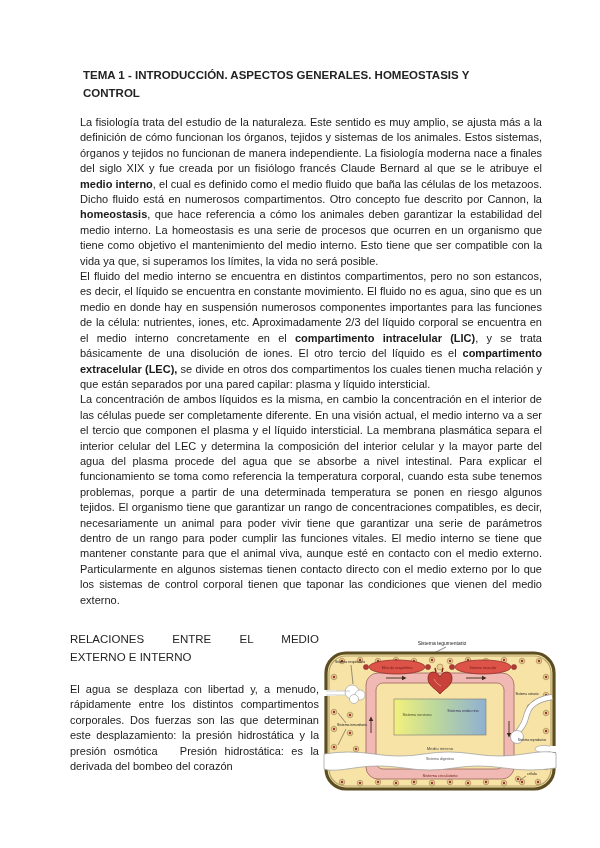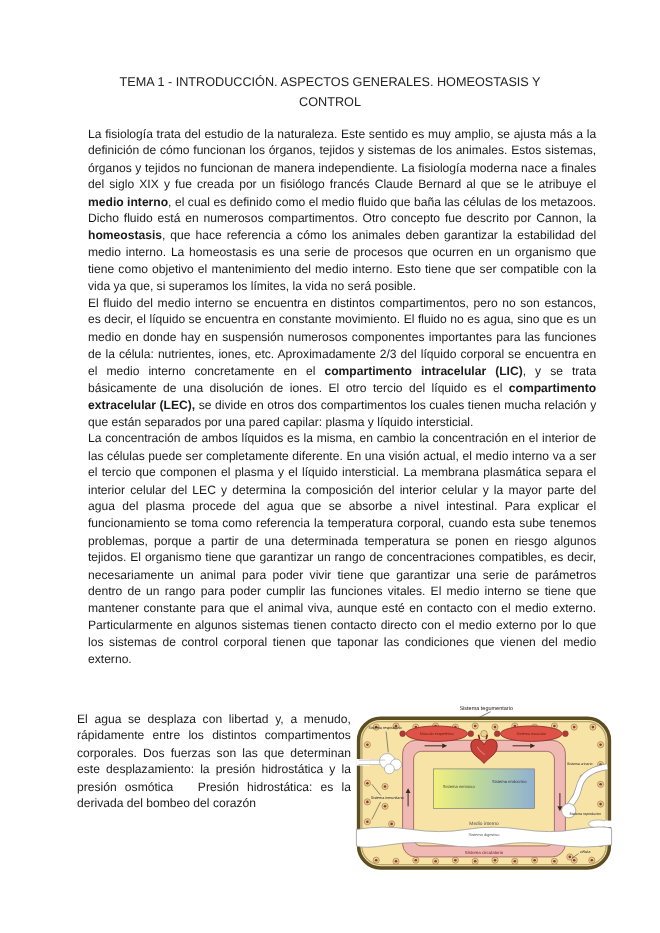--- a/index.html
+++ b/index.html
@@ -10,24 +10,25 @@
     background: #ffffff;
     font-family: "Liberation Sans", sans-serif;
     color: #1b1b1b;
     overflow: hidden;
   }
   .doc-title {
     position: absolute;
     top: 67px;
     left: 83px;
     width: 434px;
-    text-align: center;
+    text-align: left;
     font-size: 11.5px;
     line-height: 17.5px;
     color: #232323;
+    font-weight: bold;
   }
   .content {
     position: absolute;
     top: 115px;
     left: 80px;
     width: 462px;
     font-size: 11px;
     line-height: 15.4px;
     text-align: justify;
   }
@@ -64,20 +65,24 @@
 
   <div class="doc-title">TEMA 1 - INTRODUCCIÓN. ASPECTOS GENERALES. HOMEOSTASIS Y CONTROL</div>
 
   <div class="content">
     <p><span>La fisiología trata del estudio de la naturaleza. Este sentido es muy amplio, se ajusta más a la definición de cómo funcionan los órganos, tejidos y sistemas de los animales. Estos sistemas, órganos y tejidos no funcionan de manera independiente. La fisiología moderna nace a finales del siglo XIX y fue creada por un fisiólogo francés Claude Bernard al que se le atribuye el </span><b>medio interno</b><span>, el cual es definido como el medio fluido que baña las células de los metazoos. Dicho fluido está en numerosos compartimentos. Otro concepto fue descrito por Cannon, la </span><b>homeostasis</b><span>, que hace referencia a cómo los animales deben garantizar la estabilidad del medio interno. La homeostasis es una serie de procesos que ocurren en un organismo que tiene como objetivo el mantenimiento del medio interno. Esto tiene que ser compatible con la vida ya que, si superamos los límites, la vida no será posible.</span></p>
     <p><span>El fluido del medio interno se encuentra en distintos compartimentos, pero no son estancos, es decir, el líquido se encuentra en constante movimiento. El fluido no es agua, sino que es un medio en donde hay en suspensión numerosos componentes importantes para las funciones de la célula: nutrientes, iones, etc. Aproximadamente 2/3 del líquido corporal se encuentra en el medio interno concretamente en el </span><b>compartimento intracelular (LIC)</b><span>, y se trata básicamente de una disolución de iones. El otro tercio del líquido es el </span><b>compartimento extracelular (LEC),</b><span> se divide en otros dos compartimentos los cuales tienen mucha relación y que están separados por una pared capilar: plasma y líquido intersticial.</span></p>
     <p><span>La concentración de ambos líquidos es la misma, en cambio la concentración en el interior de las células puede ser completamente diferente. En una visión actual, el medio interno va a ser el tercio que componen el plasma y el líquido intersticial. La membrana plasmática separa el interior celular del LEC y determina la composición del interior celular y la mayor parte del agua del plasma procede del agua que se absorbe a nivel intestinal. Para explicar el funcionamiento se toma como referencia la temperatura corporal, cuando esta sube tenemos problemas, porque a partir de una determinada temperatura se ponen en riesgo algunos tejidos. El organismo tiene que garantizar un rango de concentraciones compatibles, es decir, necesariamente un animal para poder vivir tiene que garantizar una serie de parámetros dentro de un rango para poder cumplir las funciones vitales. El medio interno se tiene que mantener constante para que el animal viva, aunque esté en contacto con el medio externo. Particularmente en algunos sistemas tienen contacto directo con el medio externo por lo que los sistemas de control corporal tienen que taponar las condiciones que vienen del medio externo.</span></p>
   </div>
 
   <div class="section">
+    <div class="section-heading">
+      <div class="heading-line1">RELACIONES ENTRE EL MEDIO</div>
+      <div>EXTERNO E INTERNO</div>
+    </div>
     <div class="section-body">El agua se desplaza con libertad y, a menudo, rápidamente entre los distintos compartimentos corporales. Dos fuerzas son las que determinan este desplazamiento: la presión hidrostática y la presión osmótica &nbsp; Presión hidrostática: es la derivada del bombeo del corazón</div>
   </div>
 
   <div class="figure-wrap">
     <svg viewBox="0 0 240 158" xmlns="http://www.w3.org/2000/svg">
       <defs>
         <linearGradient id="nervEndoGrad" x1="0" y1="0" x2="1" y2="0">
           <stop offset="0" stop-color="#f4f07c"></stop>
           <stop offset="0.45" stop-color="#bcd89c"></stop>
           <stop offset="1" stop-color="#8fb0d2"></stop>

